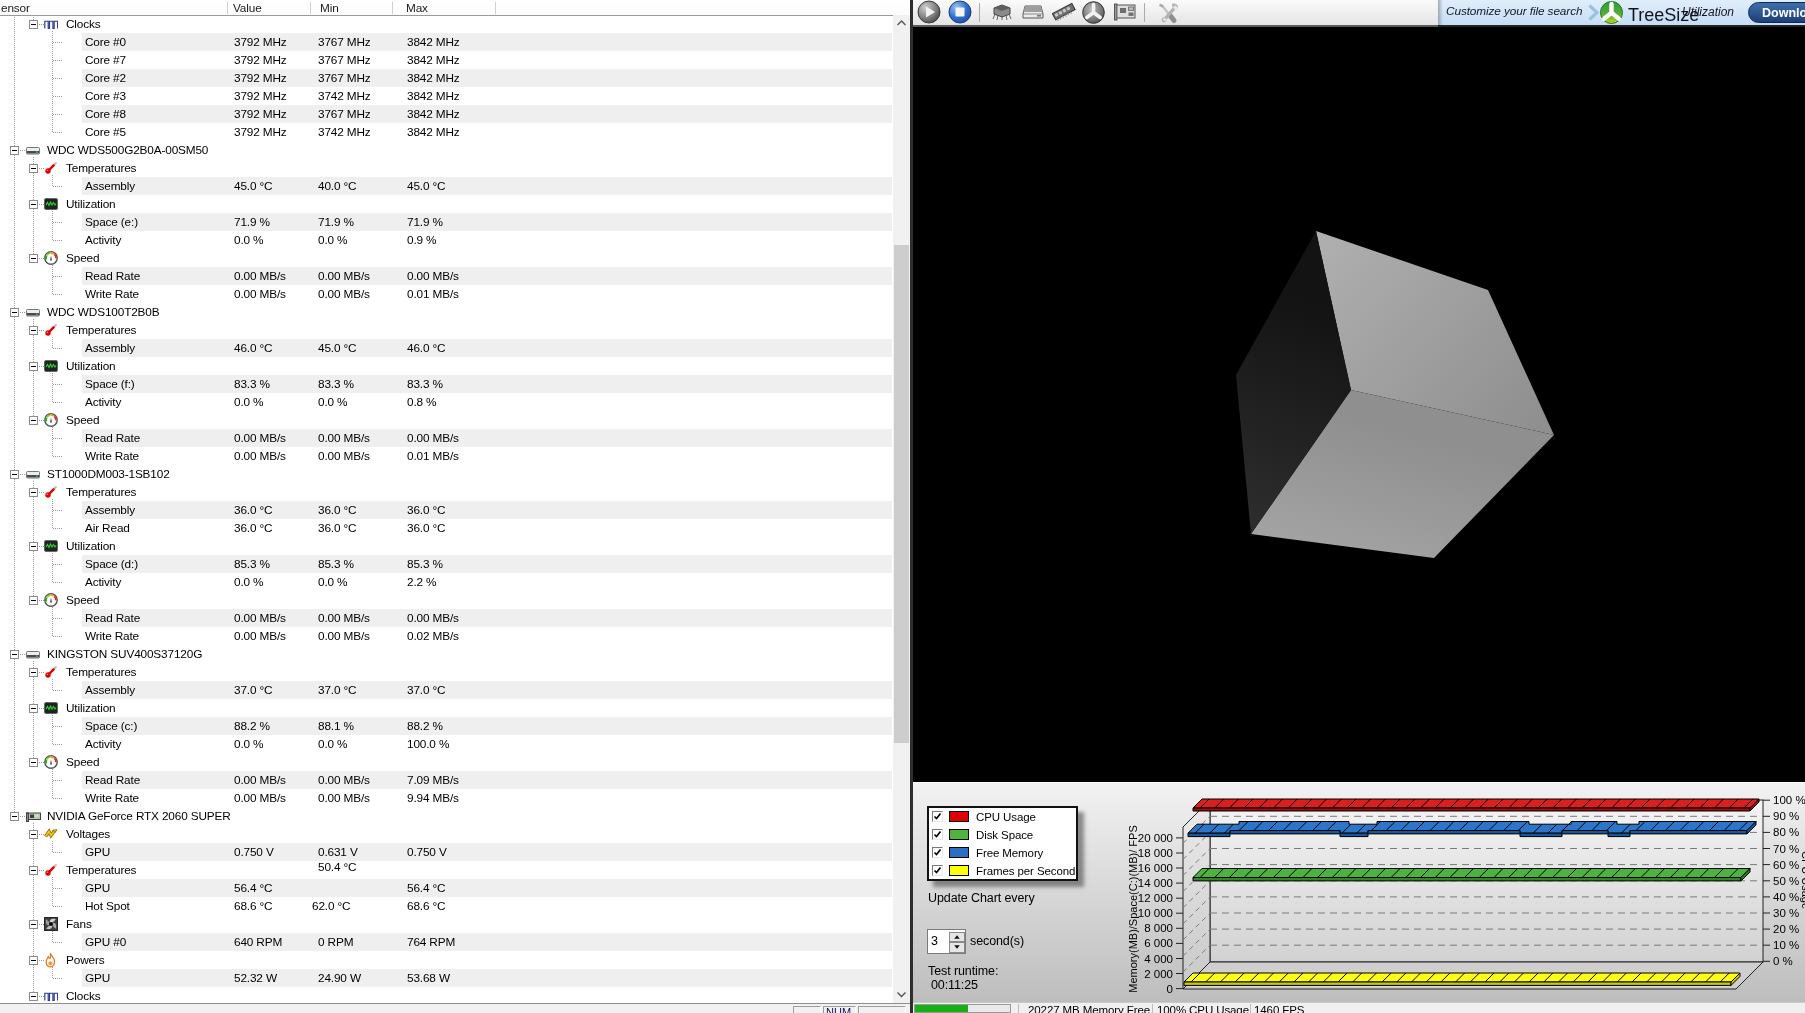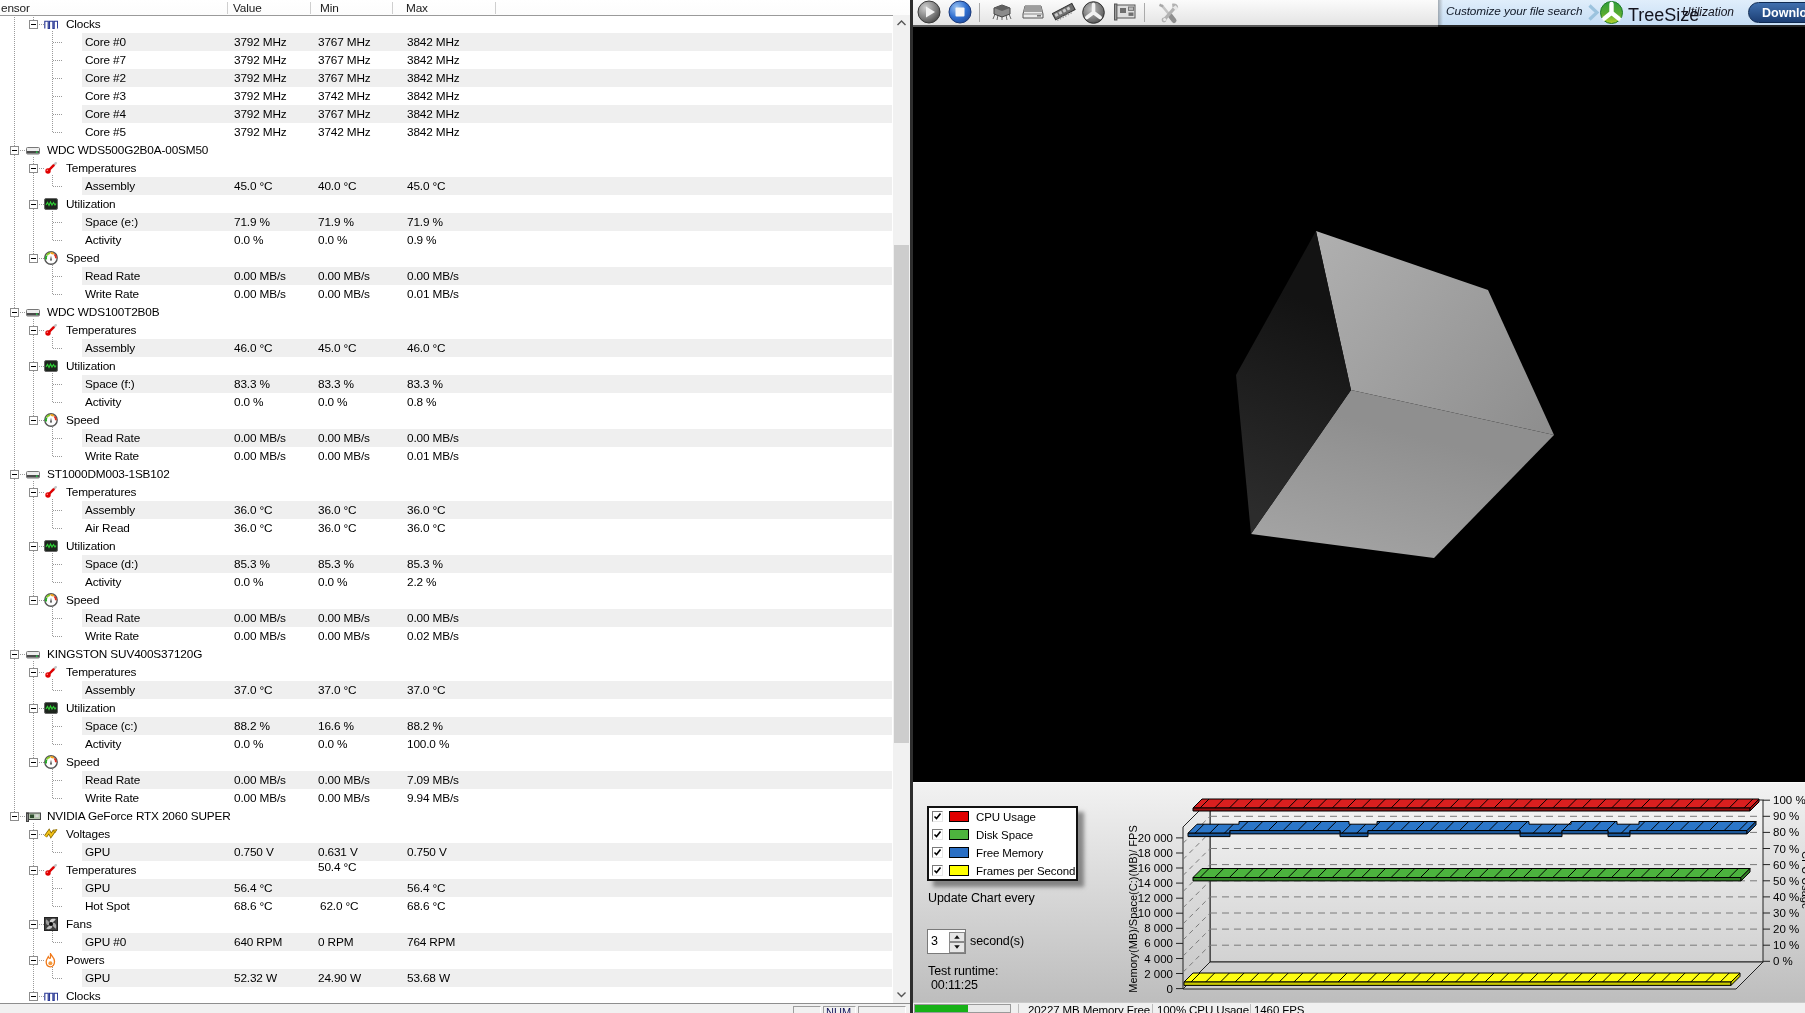--- a/index.html
+++ b/index.html
@@ -85,21 +85,21 @@
     <div class="t12" style="position:absolute;left:85px;top:71px">Core #2</div>
     <div class="t12" style="position:absolute;left:234px;top:71px">3792 MHz</div>
     <div class="t12" style="position:absolute;left:318px;top:71px">3767 MHz</div>
     <div class="t12" style="position:absolute;left:407px;top:71px">3842 MHz</div>
     <div style="position:absolute;left:53px;top:96px;width:10px;height:1px;background-image:repeating-linear-gradient(to right,#9a9a9a 0 1px,transparent 1px 2px)"></div>
     <div class="t12" style="position:absolute;left:85px;top:89px">Core #3</div>
     <div class="t12" style="position:absolute;left:234px;top:89px">3792 MHz</div>
     <div class="t12" style="position:absolute;left:318px;top:89px">3742 MHz</div>
     <div class="t12" style="position:absolute;left:407px;top:89px">3842 MHz</div>
     <div style="position:absolute;left:53px;top:114px;width:10px;height:1px;background-image:repeating-linear-gradient(to right,#9a9a9a 0 1px,transparent 1px 2px)"></div>
-    <div class="t12" style="position:absolute;left:85px;top:107px">Core #4</div>
+    <div class="t12" style="position:absolute;left:85px;top:107px">Core #8</div>
     <div class="t12" style="position:absolute;left:234px;top:107px">3792 MHz</div>
     <div class="t12" style="position:absolute;left:318px;top:107px">3767 MHz</div>
     <div class="t12" style="position:absolute;left:407px;top:107px">3842 MHz</div>
     <div style="position:absolute;left:53px;top:132px;width:10px;height:1px;background-image:repeating-linear-gradient(to right,#9a9a9a 0 1px,transparent 1px 2px)"></div>
     <div class="t12" style="position:absolute;left:85px;top:125px">Core #5</div>
     <div class="t12" style="position:absolute;left:234px;top:125px">3792 MHz</div>
     <div class="t12" style="position:absolute;left:318px;top:125px">3742 MHz</div>
     <div class="t12" style="position:absolute;left:407px;top:125px">3842 MHz</div>
     <div style="position:absolute;left:10.0px;top:145.5px;width:9px;height:9px;border:1px solid #8c8c8c;background:#fff;box-sizing:border-box"></div>
     <div style="position:absolute;left:12.0px;top:149.5px;width:5px;height:1px;background:#000"></div>
@@ -356,21 +356,21 @@
     <div style="position:absolute;left:44px;top:701px;width:15px;height:15px">
       <svg width="14" height="14" viewBox="0 0 14 14">
         <rect x="0.5" y="1.5" width="13" height="11" rx="1.5" fill="#1d241d" stroke="#666"></rect>
         <path d="M2 8 L3.5 5.5 L5 8.5 L6.5 5 L8 8 L9.5 5.5 L11 8 L12 6.5" fill="none" stroke="#2fd336" stroke-width="1.1"></path>
       </svg>
     </div>
     <div class="t12" style="position:absolute;left:66px;top:701px">Utilization</div>
     <div style="position:absolute;left:53px;top:726px;width:10px;height:1px;background-image:repeating-linear-gradient(to right,#9a9a9a 0 1px,transparent 1px 2px)"></div>
     <div class="t12" style="position:absolute;left:85px;top:719px">Space (c:)</div>
     <div class="t12" style="position:absolute;left:234px;top:719px">88.2 %</div>
-    <div class="t12" style="position:absolute;left:318px;top:719px">16.6 %</div>
+    <div class="t12" style="position:absolute;left:318px;top:719px">88.1 %</div>
     <div class="t12" style="position:absolute;left:407px;top:719px">88.2 %</div>
     <div style="position:absolute;left:53px;top:744px;width:10px;height:1px;background-image:repeating-linear-gradient(to right,#9a9a9a 0 1px,transparent 1px 2px)"></div>
     <div class="t12" style="position:absolute;left:85px;top:737px">Activity</div>
     <div class="t12" style="position:absolute;left:234px;top:737px">0.0 %</div>
     <div class="t12" style="position:absolute;left:318px;top:737px">0.0 %</div>
     <div class="t12" style="position:absolute;left:407px;top:737px">100.0 %</div>
     <div style="position:absolute;left:29.0px;top:757.5px;width:9px;height:9px;border:1px solid #8c8c8c;background:#fff;box-sizing:border-box"></div>
     <div style="position:absolute;left:31.0px;top:761.5px;width:5px;height:1px;background:#000"></div>
     <div style="position:absolute;left:39px;top:762px;width:5px;height:1px;background-image:repeating-linear-gradient(to right,#9a9a9a 0 1px,transparent 1px 2px)"></div>
     <div style="position:absolute;left:44px;top:755px;width:15px;height:15px">
@@ -435,21 +435,21 @@
     </div>
     <div class="t12" style="position:absolute;left:66px;top:863px">Temperatures</div>
     <div style="position:absolute;left:53px;top:888px;width:10px;height:1px;background-image:repeating-linear-gradient(to right,#9a9a9a 0 1px,transparent 1px 2px)"></div>
     <div class="t12" style="position:absolute;left:85px;top:881px">GPU</div>
     <div class="t12" style="position:absolute;left:234px;top:881px">56.4 °C</div>
     <div class="t12" style="position:absolute;left:318px;top:860px">50.4 °C</div>
     <div class="t12" style="position:absolute;left:407px;top:881px">56.4 °C</div>
     <div style="position:absolute;left:53px;top:906px;width:10px;height:1px;background-image:repeating-linear-gradient(to right,#9a9a9a 0 1px,transparent 1px 2px)"></div>
     <div class="t12" style="position:absolute;left:85px;top:899px">Hot Spot</div>
     <div class="t12" style="position:absolute;left:234px;top:899px">68.6 °C</div>
-    <div class="t12" style="position:absolute;left:320px;top:899px">62.0 °C</div>
+    <div class="t12" style="position:absolute;left:312px;top:899px">62.0 °C</div>
     <div class="t12" style="position:absolute;left:407px;top:899px">68.6 °C</div>
     <div style="position:absolute;left:29.0px;top:919.5px;width:9px;height:9px;border:1px solid #8c8c8c;background:#fff;box-sizing:border-box"></div>
     <div style="position:absolute;left:31.0px;top:923.5px;width:5px;height:1px;background:#000"></div>
     <div style="position:absolute;left:39px;top:924px;width:5px;height:1px;background-image:repeating-linear-gradient(to right,#9a9a9a 0 1px,transparent 1px 2px)"></div>
     <div style="position:absolute;left:44px;top:917px;width:15px;height:15px">
       <svg width="14" height="14" viewBox="0 0 14 14">
         <rect x="0.5" y="0.5" width="13" height="13" fill="#3f3f3f" stroke="#222"></rect>
         <path d="M7 7 C3.5 3 8.5 0.8 11.8 2.2 C10 4.5 8.7 5.3 7 7 Z" fill="#cfcfcf"></path>
         <path d="M7 7 C11 3.5 13.2 8.5 11.8 11.8 C9.5 10 8.7 8.7 7 7 Z" fill="#a8a8a8"></path>
         <path d="M7 7 C10.5 11 5.5 13.2 2.2 11.8 C4 9.5 5.3 8.7 7 7 Z" fill="#c2c2c2"></path>

